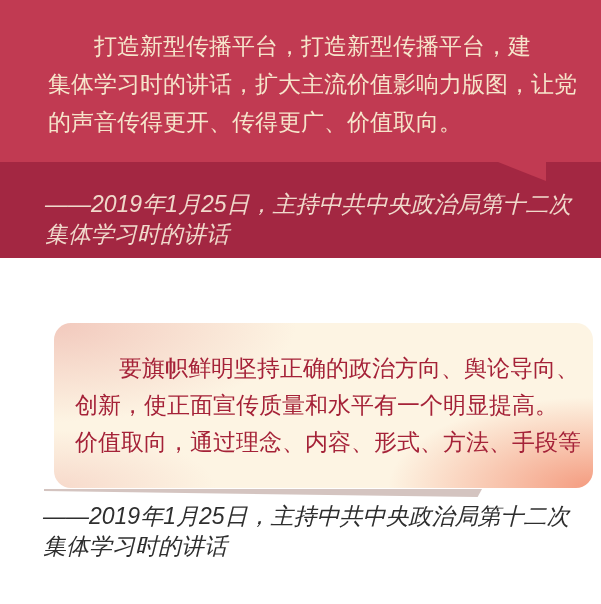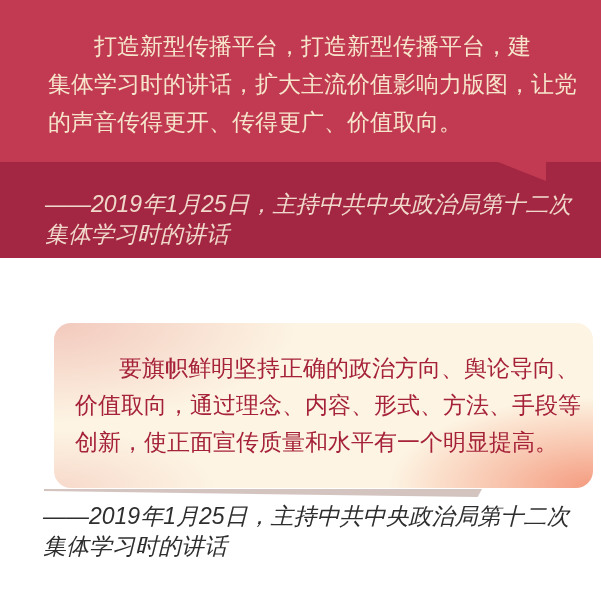--- a/index.html
+++ b/index.html
@@ -119,22 +119,22 @@
     <div class="band-notch"></div>
     <div class="band-attr">
       <div class="a-line">——2019年1月25日，主持中共中央政治局第十二次</div>
       <div class="a-line">集体学习时的讲话</div>
     </div>
   </div>
 
   <div class="quote-card">
     <div class="card-quote">
       <div class="q-line q-indent">要旗帜鲜明坚持正确的政治方向、舆论导向、</div>
+      <div class="q-line">创新，使正面宣传质量和水平有一个明显提高。</div>
       <div class="q-line">价值取向，通过理念、内容、形式、方法、手段等</div>
-      <div class="q-line">创新，使正面宣传质量和水平有一个明显提高。</div>
     </div>
   </div>
 
   <div class="card-shadow"></div>
 
   <div class="bottom-attr">
     <div class="a-line">——2019年1月25日，主持中共中央政治局第十二次</div>
     <div class="a-line">集体学习时的讲话</div>
   </div>
 

